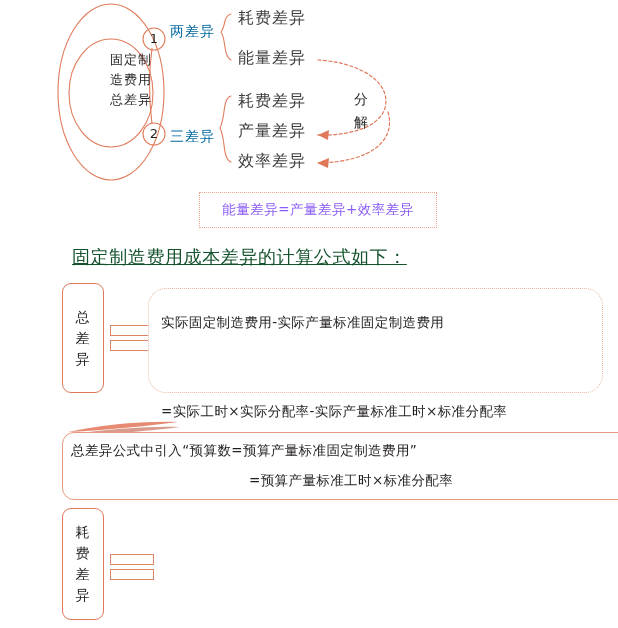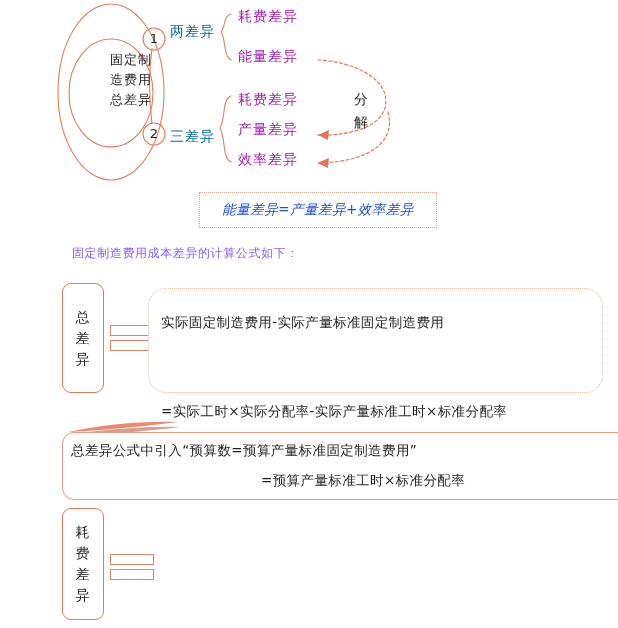--- a/index.html
+++ b/index.html
@@ -60,24 +60,24 @@
     font-size: 14px;
     letter-spacing: 1px;
     white-space: nowrap;
     color: #0369a1;
   }
   .bt1 { left: 170px; top: 23px; }
   .bt2 { left: 170px; top: 128px; }
 
   .leaf {
     position: absolute;
-    font-size: 14px;
+    font-size: 16px;
     letter-spacing: 1px;
     white-space: nowrap;
-    color: #a21caf;
+    color: #404040;
   }
   .leaf-a { left: 238px; top: 8px; }
   .leaf-b { left: 238px; top: 48px; }
   .leaf-c { left: 238px; top: 91px; }
   .leaf-d { left: 238px; top: 121px; }
   .leaf-e { left: 238px; top: 151px; }
 
   .decomp {
     position: absolute;
     left: 351px;
@@ -101,33 +101,33 @@
     box-sizing: border-box;
     display: flex;
     align-items: center;
     justify-content: center;
     background: #ffffff;
   }
   .eq-box span {
     font-size: 13.5px;
     letter-spacing: 0.5px;
     white-space: nowrap;
-    color: #1d4ed8;
-    font-style: italic;
+    color: #8b5cf6;
   }
 
   
   .caption {
     position: absolute;
     left: 72px;
     top: 245px;
-    font-size: 12px;
+    font-size: 18px;
     letter-spacing: 0.6px;
     white-space: nowrap;
-    color: #8b5cf6;
+    color: #14532d;
+    text-decoration: underline;
   }
 
   .vlabel {
     position: absolute;
     border: 1px solid #e0785a;
     border-radius: 9px;
     box-sizing: border-box;
     background: #ffffff;
     display: flex;
     flex-direction: column;
@@ -192,21 +192,21 @@
     padding-left: 39px;
   }
   .row2-box p {
     margin: 0;
     font-size: 13.5px;
     letter-spacing: 0.4px;
     white-space: nowrap;
     color: #231f20;
   }
   .row2-box p.s1 { position: absolute; left: 8px; top: 9px; }
-  .row2-box p.s2 { position: absolute; left: 198px; top: 39px; text-align: center; }
+  .row2-box p.s2 { position: absolute; left: 186px; top: 39px; text-align: center; }
 
   
   .row3-label { left: 62px; top: 508px; width: 42px; height: 112px; }
   .row3-eq    { left: 110px; top: 547px; height: 40px; }
   .row3-box   { left: 148px; top: 514px; width: 455px; height: 102px; }
   .row3-box p.l1 { position: absolute; left: 12px; top: 24px; }
   .row3-box p.l2 { position: absolute; left: 12px; top: 65px; }
 </style>
 </head>
 <body>

